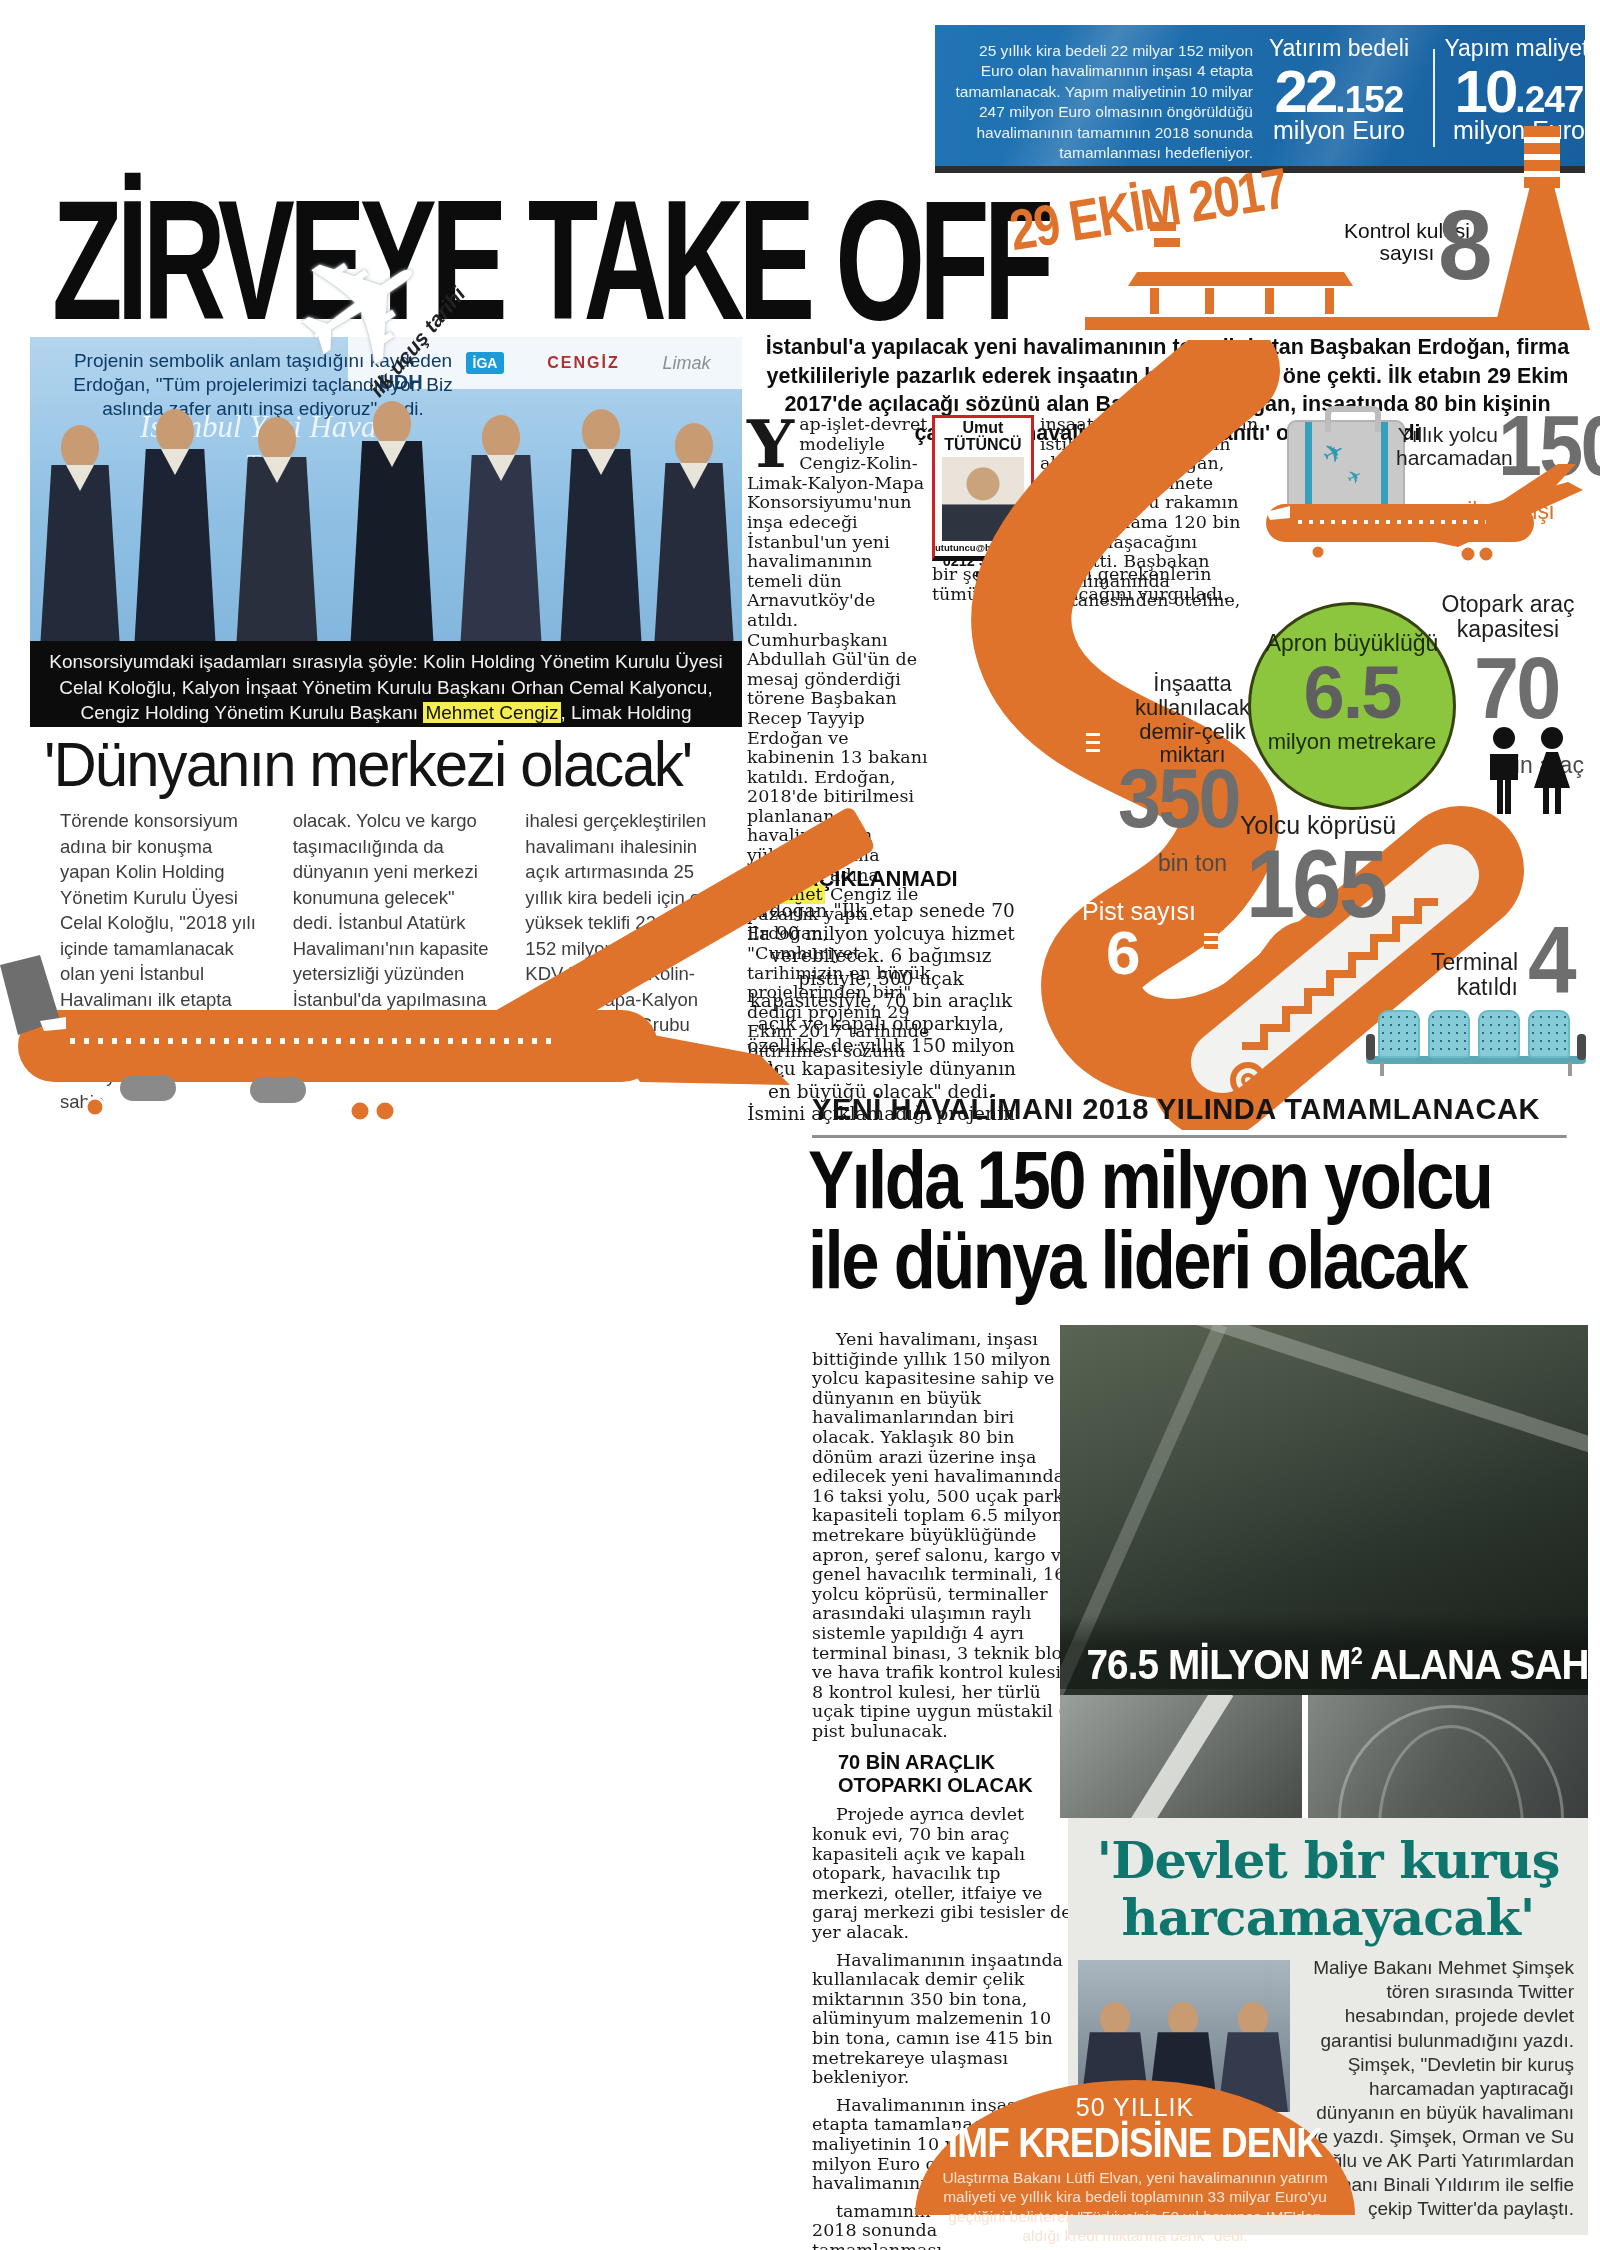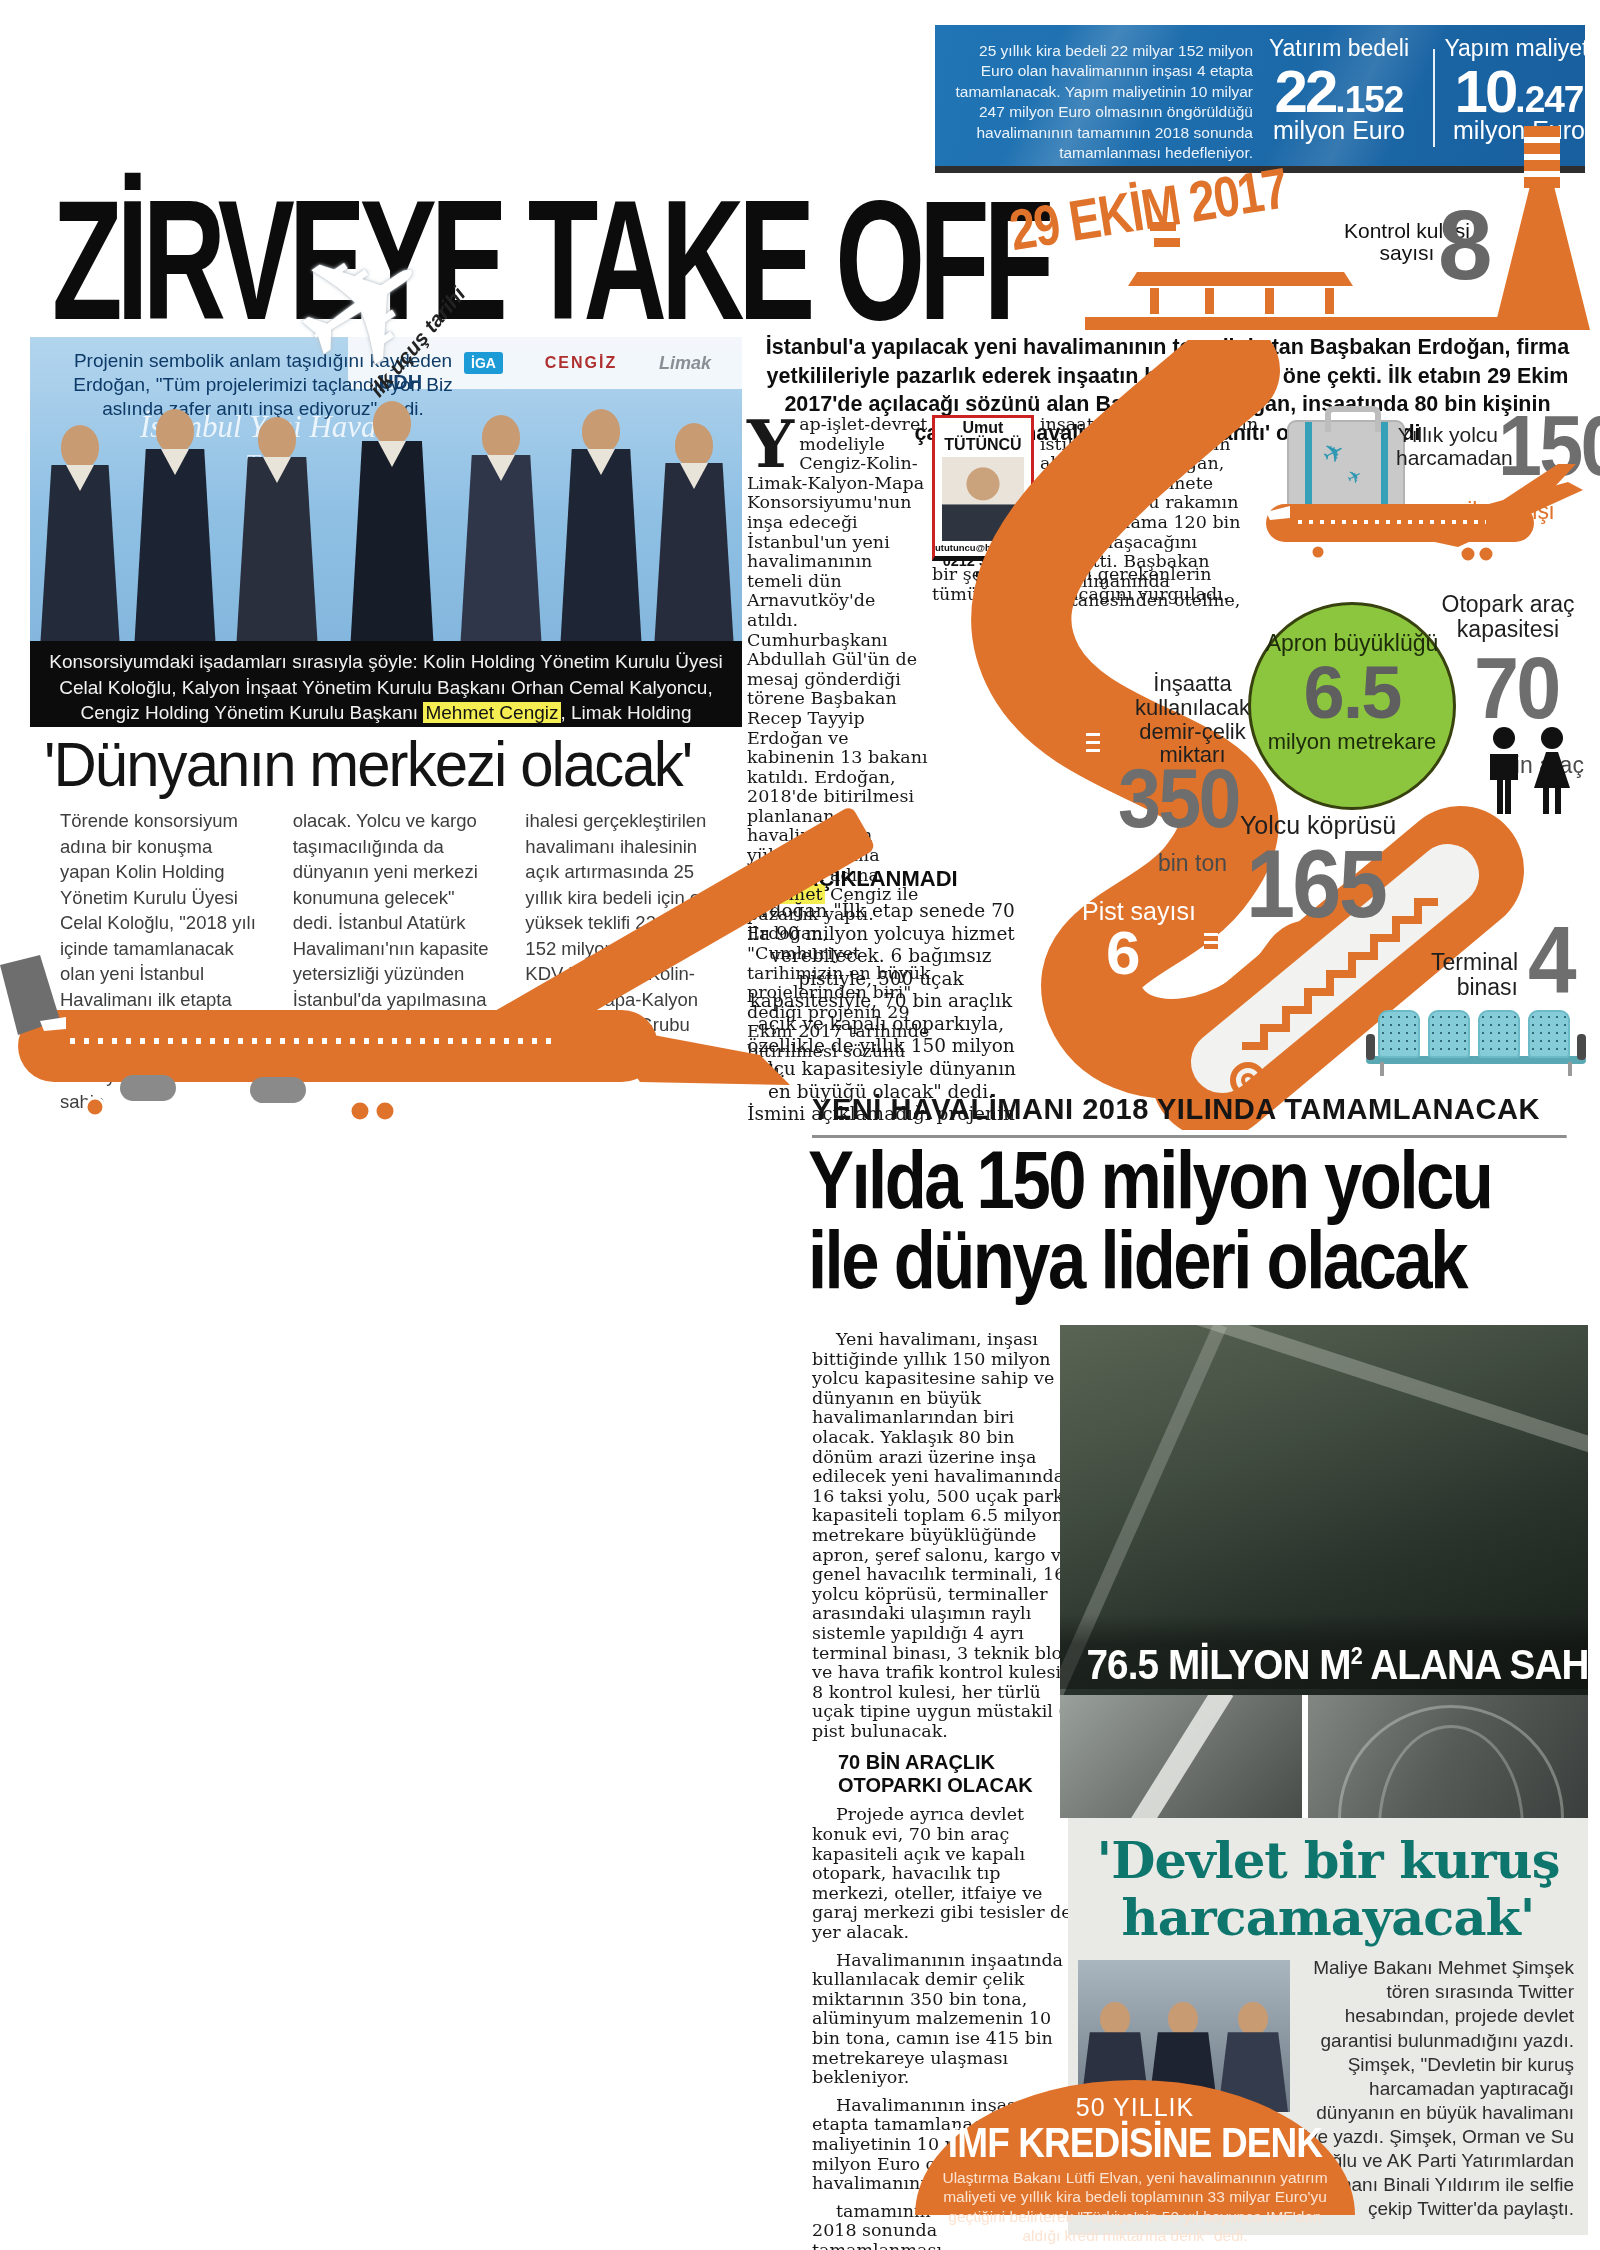--- a/index.html
+++ b/index.html
@@ -48,21 +48,21 @@
         font-size:21.5px;line-height:1.33;color:#0e0e0e;}
 
   
   .main-photo{left:30px;top:337px;width:712px;height:390px;overflow:hidden;
       background:linear-gradient(180deg,#b3d5ee 0%,#8fc0e4 45%,#7db1d9 100%);}
   .logo-band{position:absolute;left:318px;top:0;right:0;height:52px;background:rgba(248,250,252,.93);
       display:flex;align-items:center;justify-content:space-around;padding:0 10px;}
   .logo-udh{font-weight:bold;color:#16406e;font-size:20px;margin-top:38px;}
   .logo-iga{background:#1d9bd7;color:#fff;font-weight:bold;font-size:14px;padding:3px 7px;border-radius:3px;}
   .logo-cengiz{color:#b03030;font-weight:bold;font-size:16px;letter-spacing:2px;}
-  .logo-limak{color:#8a8f96;font-weight:bold;font-style:italic;font-size:18px;}
+  .logo-limak{color:#8a8f96;font-weight:normal;font-style:italic;font-size:18px;}
   .banner-line1{position:absolute;left:110px;top:72px;font-size:31px;color:rgba(255,255,255,.8);
       font-family:"Liberation Serif",serif;font-style:italic;}
   .banner-line2{position:absolute;left:215px;top:112px;font-size:26px;color:rgba(255,255,255,.72);
       font-family:"Liberation Serif",serif;font-style:italic;}
   .cap-top{position:absolute;left:18px;top:12px;width:430px;margin:0;text-align:center;
       color:#0d3a66;font-size:19px;line-height:1.25;}
   .man{position:absolute;bottom:86px;}
   .man .head{position:absolute;left:50%;transform:translateX(-50%);top:0;width:38px;height:44px;
       background:#c99b73;border-radius:50% 50% 46% 46%;}
   .man .suit{position:absolute;left:0;top:40px;width:100%;bottom:0;
@@ -349,21 +349,21 @@
   <div class="ig-num" style="left:1118px;top:756px;font-size:84px;">350</div>
   <div class="ig-unit" style="left:1110px;top:850px;width:165px;text-align:center;">bin ton</div>
 
   <div class="ig-label" style="left:1228px;top:812px;width:180px;text-align:center;font-size:25px;">Yolcu köprüsü</div>
   <div class="ig-num" style="left:1246px;top:836px;font-size:96px;">165</div>
 
   <div class="abs pist-label">Pist sayısı</div>
   <div class="abs pist-num">6</div>
   <div class="abs beacon" style="left:1204px;top:928px;height:24px;"></div>
 
-  <div class="ig-label" style="left:1404px;top:950px;width:114px;text-align:right;font-size:23px;">Terminal binası</div>
+  <div class="ig-label" style="left:1404px;top:950px;width:114px;text-align:right;font-size:23px;">Terminal katıldı</div>
   <div class="ig-num" style="left:1528px;top:912px;font-size:95px;">4</div>
 
   <svg class="abs people-svg" viewBox="0 0 104 92">
     <circle cx="26" cy="12" r="11" fill="#111"></circle>
     <path d="M 12 28 h 28 v 26 h -7 v 34 h -6 v -34 h -2 v 34 h -6 v -34 h -7 Z" fill="#111"></path>
     <circle cx="74" cy="12" r="11" fill="#111"></circle>
     <path d="M 68 26 h 12 l 12 36 h -9 v 26 h -6 v -26 h -6 v 26 h -6 v -26 h -9 Z" fill="#111"></path>
   </svg>
 
   <div class="abs seats">

